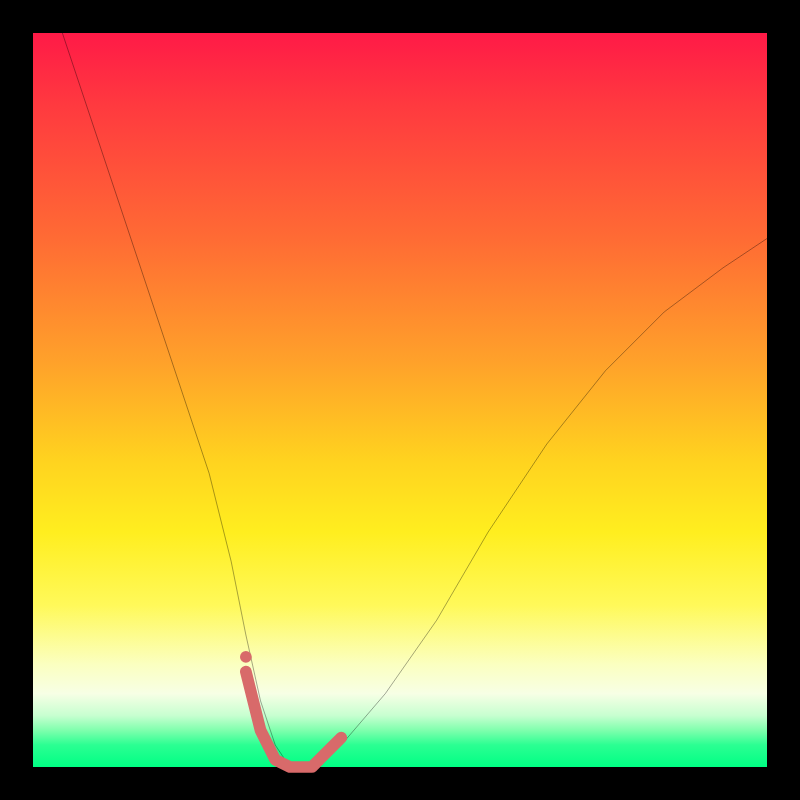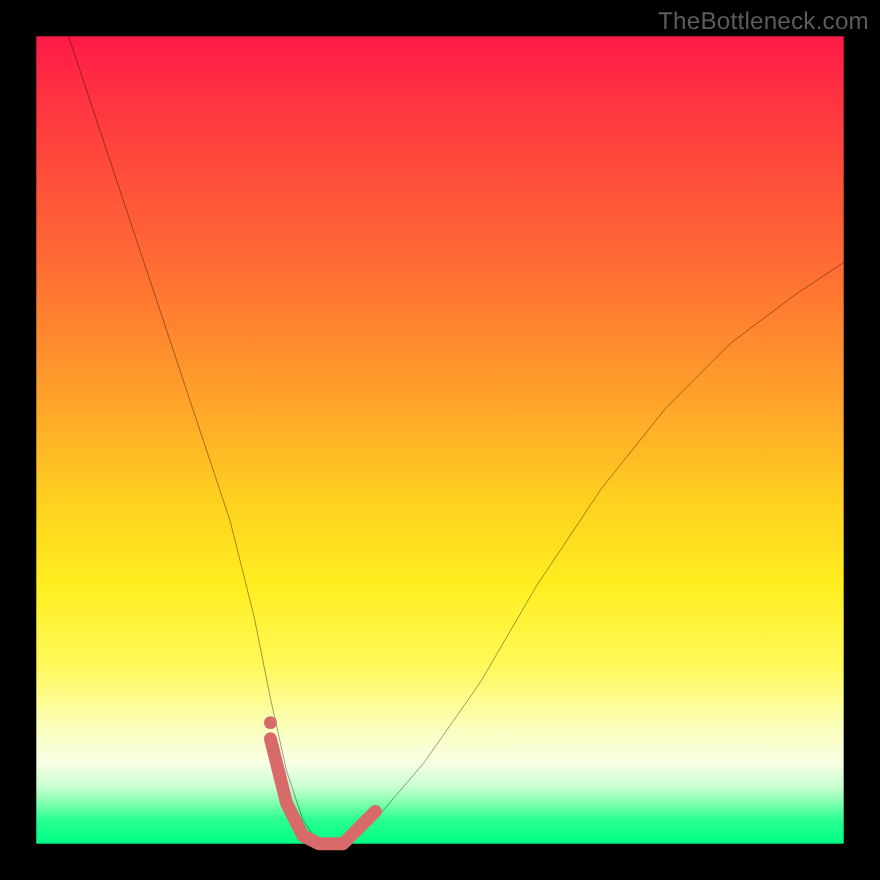--- a/index.html
+++ b/index.html
@@ -64,14 +64,13 @@
 
 <div class="frame">
   <div class="plot"></div>
 
   <svg class="curve" viewBox="0 0 100 100" preserveAspectRatio="none">
     <path fill="none" stroke="#000000" stroke-width="0.35" vector-effect="non-scaling-stroke" stroke-linecap="round" stroke-linejoin="round" d="M4.00 0.00 L8.00 12.00 L12.00 24.00 L16.00 36.00 L20.00 48.00 L24.00 60.00 L27.00 72.00 L29.00 82.00 L31.00 91.00 L33.00 97.00 L35.00 100.00 L38.00 100.00 L42.00 97.00 L48.00 90.00 L55.00 80.00 L62.00 68.00 L70.00 56.00 L78.00 46.00 L86.00 38.00 L94.00 32.00 L100.00 28.00"></path>
     <path fill="none" stroke="#d86a6a" stroke-width="1.6" stroke-linecap="round" stroke-linejoin="round" d="M29.00 87.00 L31.00 95.00 L33.00 99.00 L35.00 100.00 L38.00 100.00 L42.00 96.00"></path>
     <circle r="0.8" fill="#d86a6a" cx="29" cy="85"></circle>
   </svg>
 
-  <div class="watermark">TheBottleneck.com</div>
 </div>
 
 </body></html>

